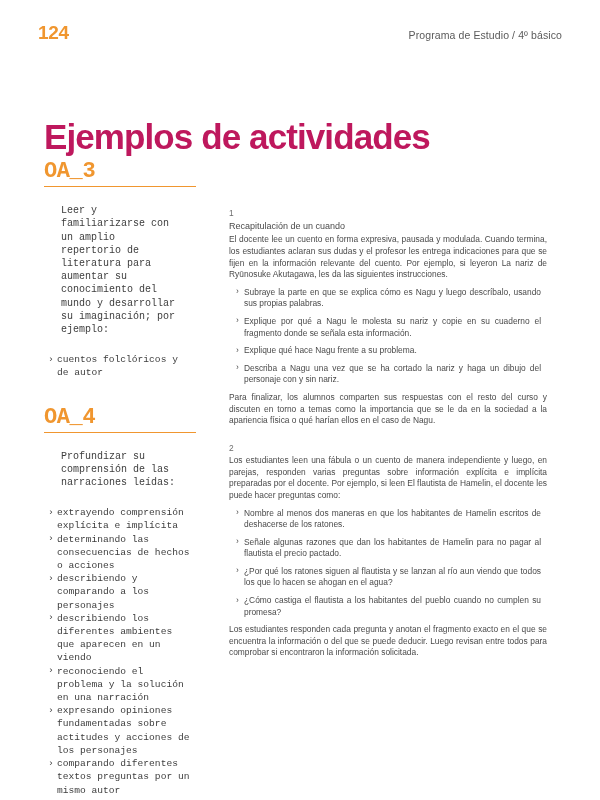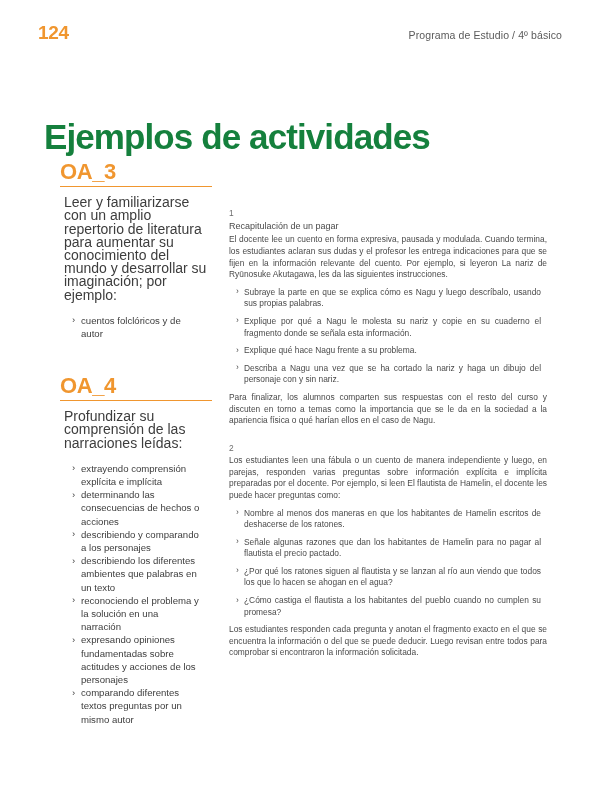--- a/index.html
+++ b/index.html
@@ -45,39 +45,40 @@
     letter-spacing: 0.1px;
   }
 
   
   .doc-title {
     position: absolute;
     top: 96px;
     left: 44px;
     font-size: 35px;
     font-weight: bold;
-    color: #15803d;
+    color: #be185d;
     letter-spacing: -0.9px;
     line-height: 1;
   }
 
   
   .body-grid {
     position: absolute;
     top: 160px;
     left: 44px;
     right: 34px;
     bottom: 0;
   }
 
   .col-left {
     position: absolute;
-    left: 16px;
+    left: 0;
     top: 0;
     width: 152px;
+    font-family: Liberation Mono, monospace;
   }
   .col-right {
     position: absolute;
     left: 185px;
     top: 48px;
     width: 318px;
   }
 
   
   .oa-block { margin-bottom: 4px; }
@@ -89,28 +90,28 @@
     line-height: 1.05;
     margin: 0 0 3px 0;
   }
   .oa-rule {
     border: 0;
     border-top: 1.4px solid #f0962f;
     margin: 0 0 9px 0;
     width: 100%;
   }
   .oa-text {
-    font-size: 14px;
+    font-size: 10px;
     line-height: 13.2px;
     color: #3d3d3d;
-    margin: 4px;
+    margin: 17px;
   }
   .oa-list {
     list-style: none;
-    margin: 12px;
+    margin: 4px;
     padding: 0;
   }
   .oa-list li {
     font-size: 9.6px;
     line-height: 13.2px;
     color: #3d3d3d;
     position: relative;
     padding-left: 9px;
     margin: 0;
   }
@@ -195,34 +196,34 @@
       <div class="oa-spacer"></div>
 
       <div class="oa-block">
         <div class="oa-heading">OA_4</div>
         <hr class="oa-rule">
         <p class="oa-text">Profundizar su comprensión de las narraciones leídas:</p>
         <ul class="oa-list">
           <li>extrayendo comprensión explícita e implícita</li>
           <li>determinando las consecuencias de hechos o acciones</li>
           <li>describiendo y comparando a los personajes</li>
-          <li>describiendo los diferentes ambientes que palabras en un texto</li>
+          <li>describiendo los diferentes ambientes que aparecen en un viendo</li>
           <li>reconociendo el problema y la solución en una narración</li>
           <li>expresando opiniones fundamentadas sobre actitudes y acciones de los personajes</li>
           <li>comparando diferentes textos preguntas por un mismo autor</li>
         </ul>
       </div>
 
     </div>
 
     <div class="col-right">
 
       <div class="activity">
         <p class="act-num">1</p>
-        <p class="act-title">Recapitulación de un pagar</p>
+        <p class="act-title">Recapitulación de un cuando</p>
         <p class="act-para">El docente lee un cuento en forma expresiva, pausada y modulada. Cuando termina, los estudiantes aclaran sus dudas y el profesor les entrega indicaciones para que se fijen en la información relevante del cuento. Por ejemplo, si leyeron La nariz de Ryūnosuke Akutagawa, les da las siguientes instrucciones.</p>
         <ul class="act-list">
           <li>Subraye la parte en que se explica cómo es Nagu y luego descríbalo, usando sus propias palabras.</li>
           <li>Explique por qué a Nagu le molesta su nariz y copie en su cuaderno el fragmento donde se señala esta información.</li>
           <li>Explique qué hace Nagu frente a su problema.</li>
           <li>Describa a Nagu una vez que se ha cortado la nariz y haga un dibujo del personaje con y sin nariz.</li>
         </ul>
         <p class="act-para">Para finalizar, los alumnos comparten sus respuestas con el resto del curso y discuten en torno a temas como la importancia que se le da en la sociedad a la apariencia física o qué harían ellos en el caso de Nagu.</p>
       </div>
 

